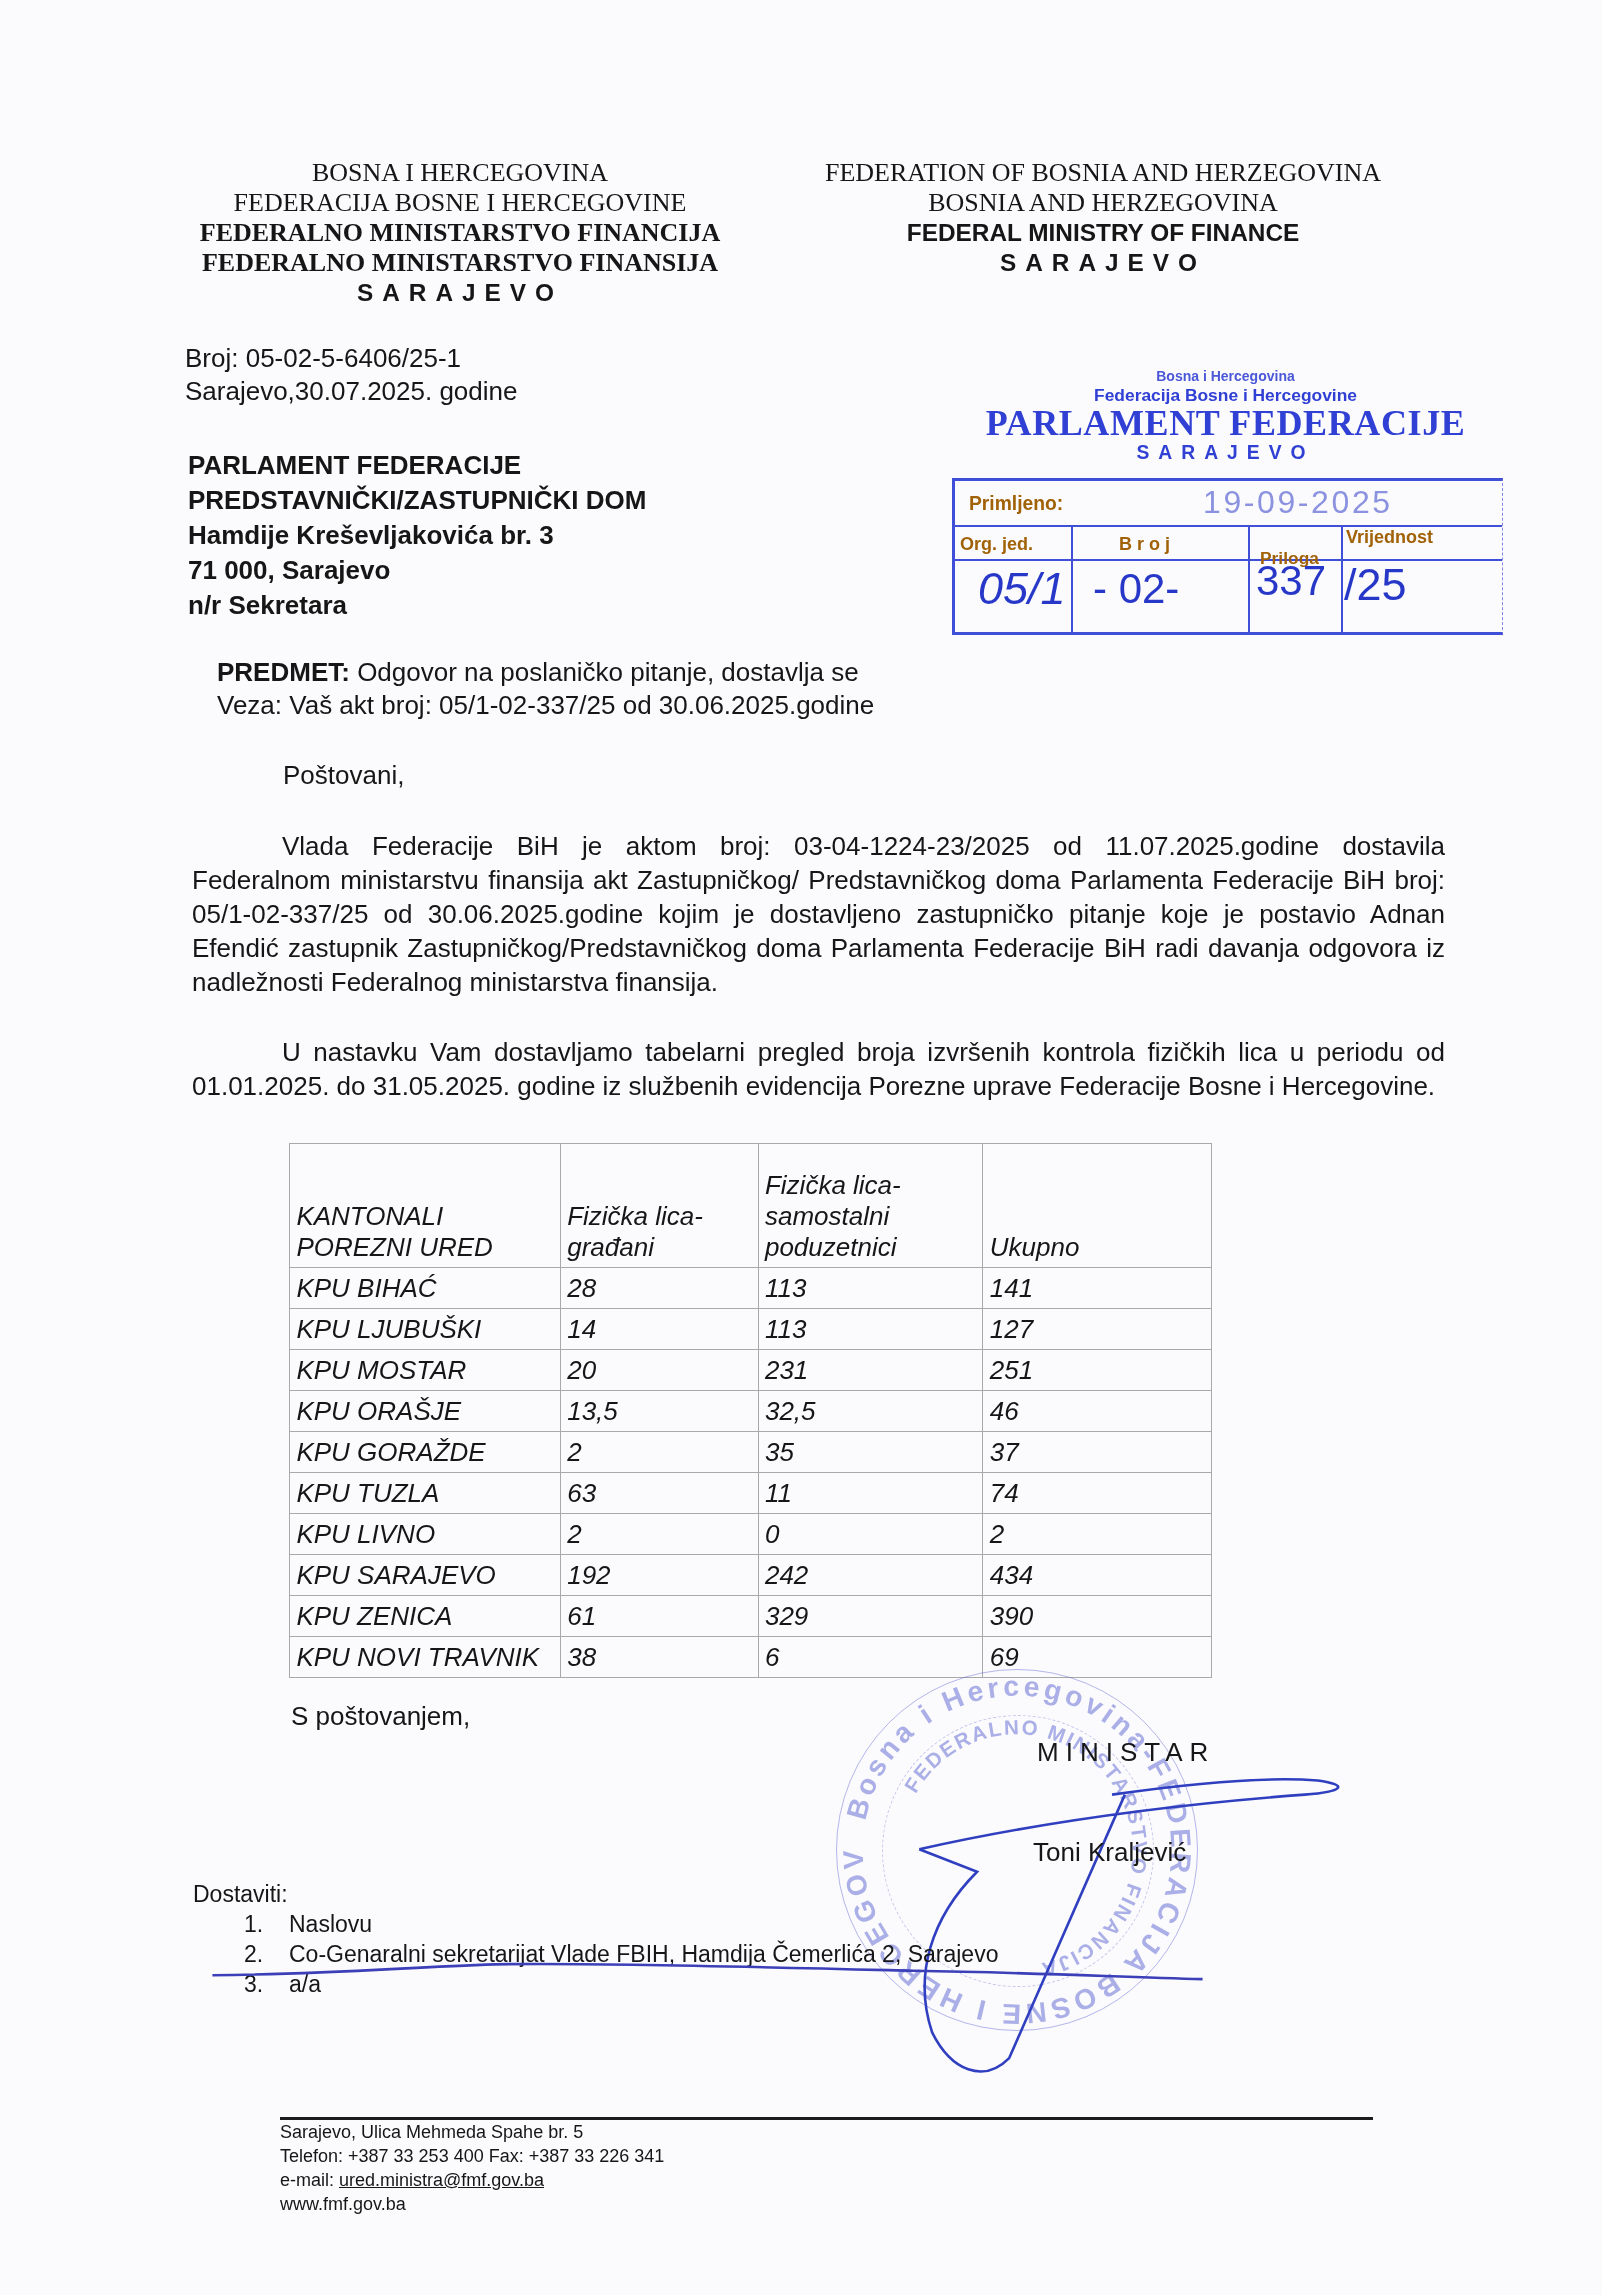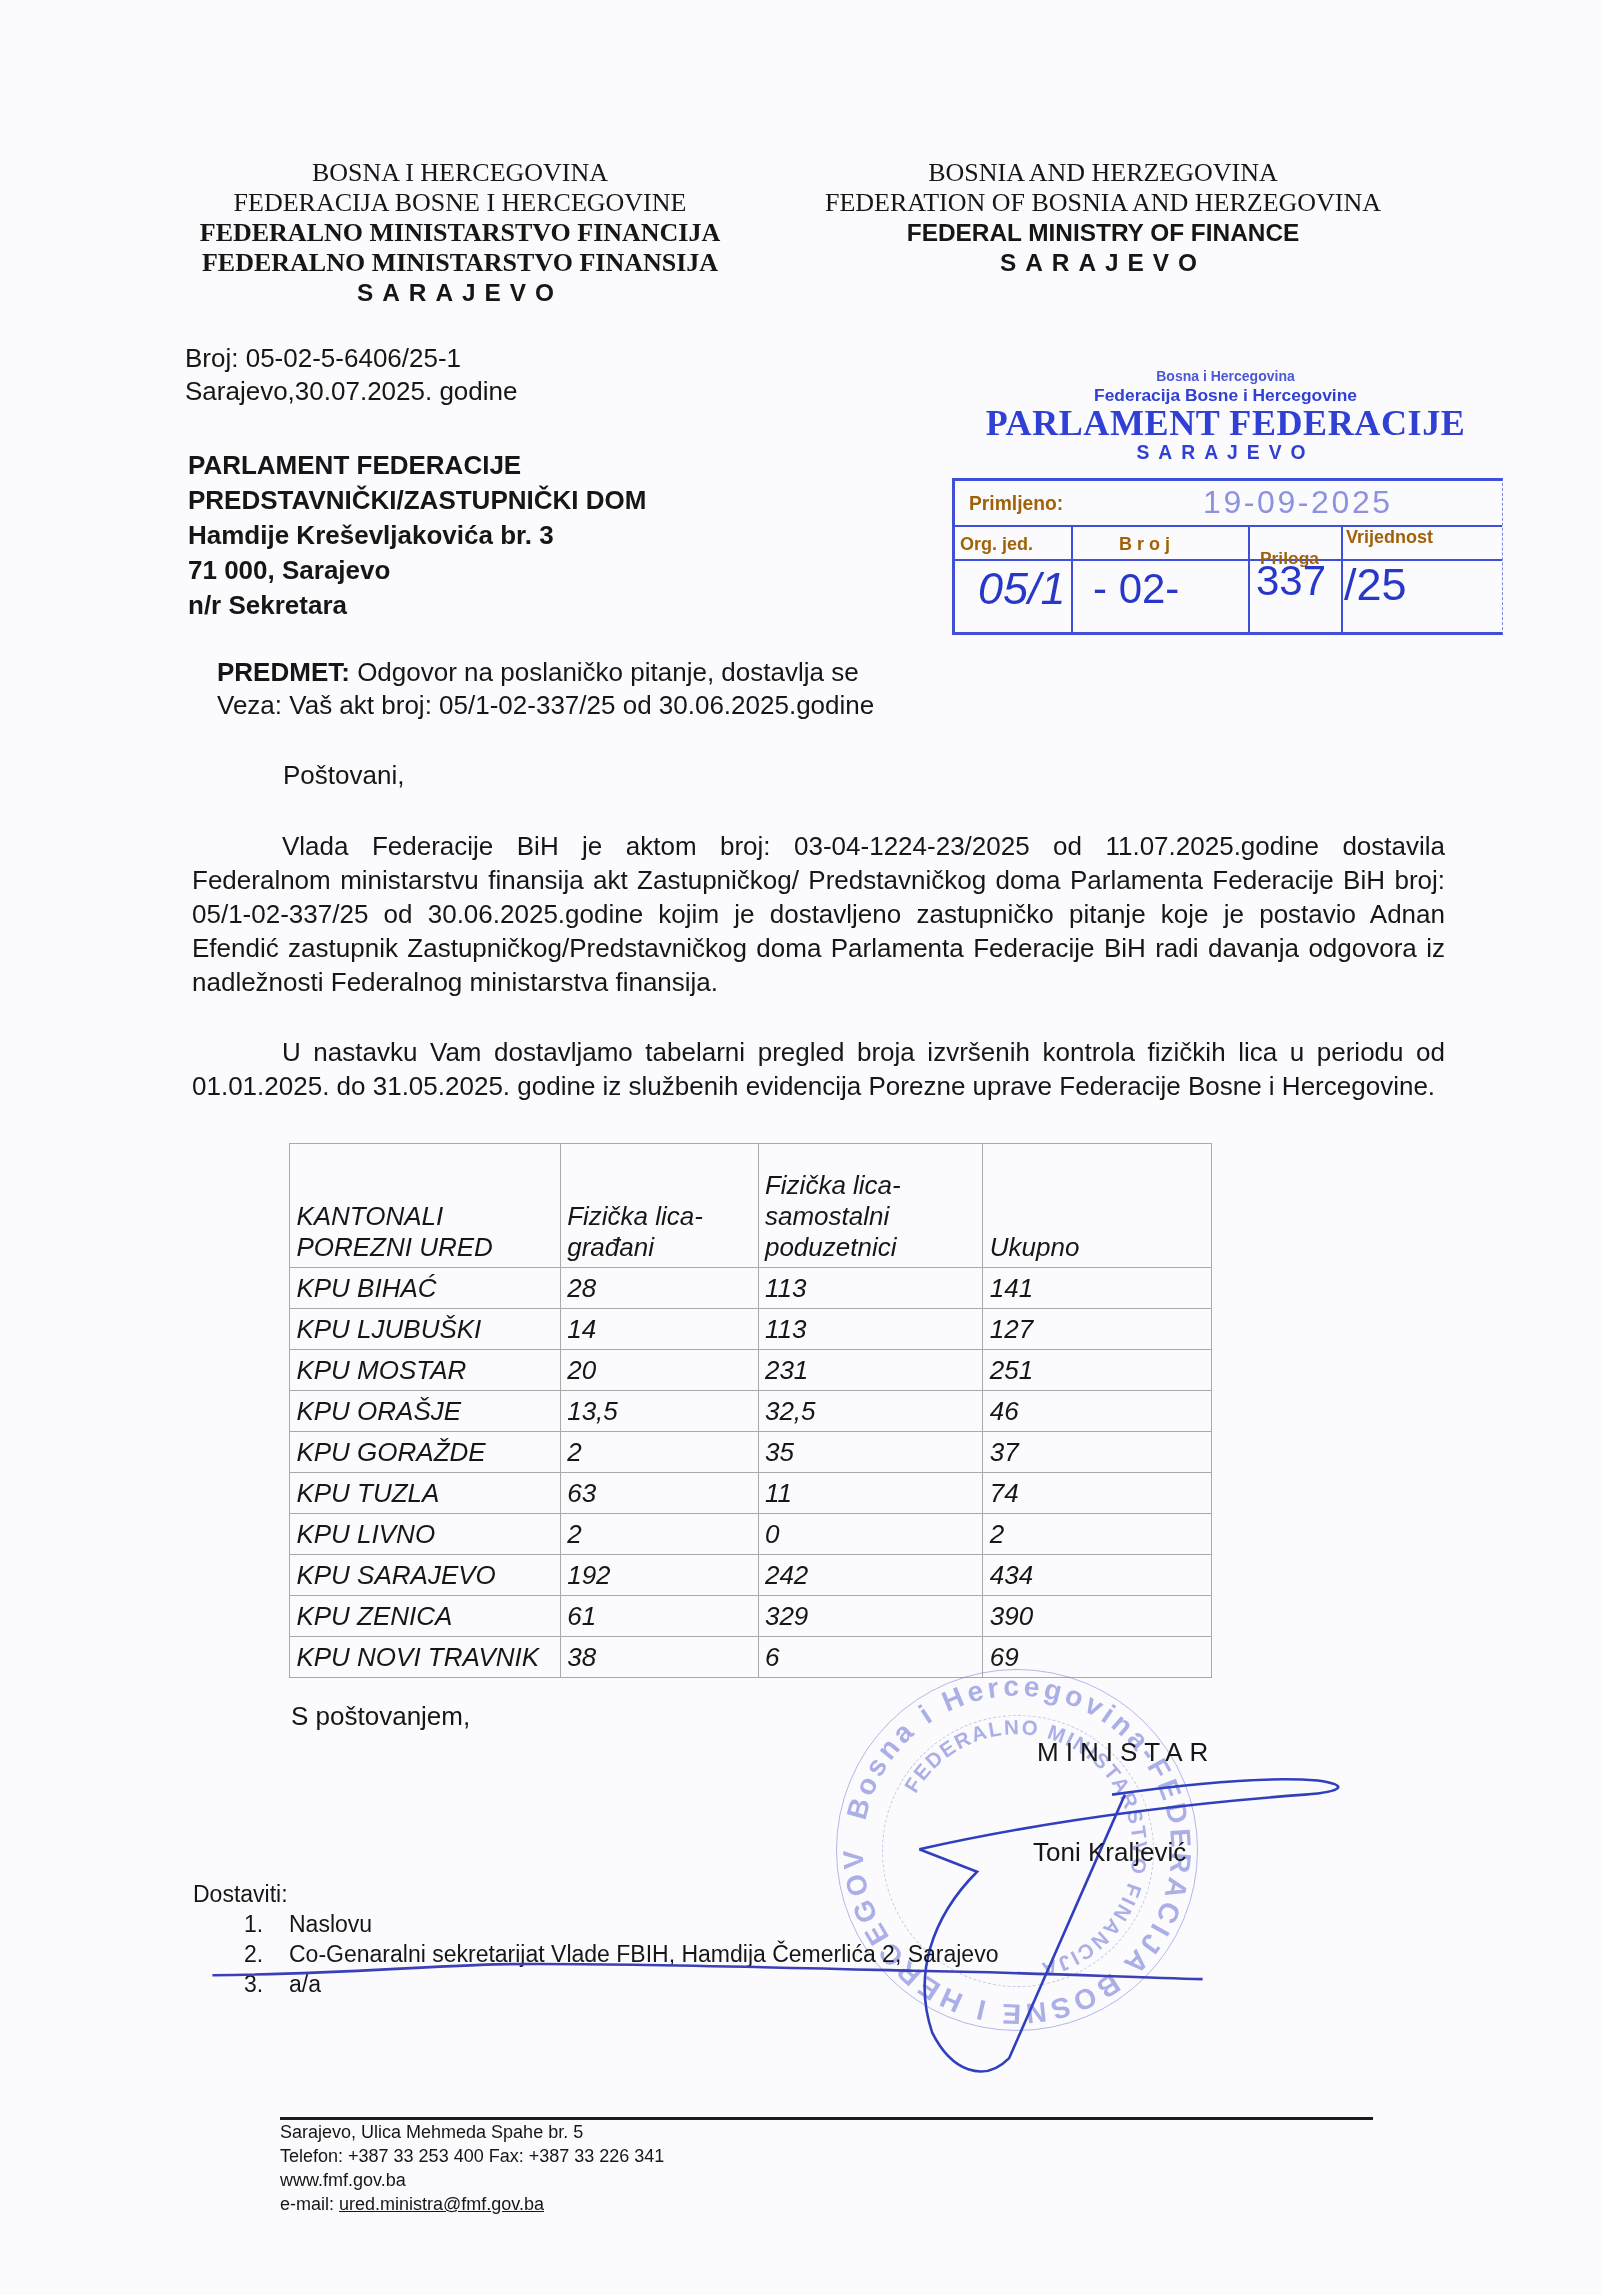--- a/index.html
+++ b/index.html
@@ -81,22 +81,22 @@
 
 <div class="lh lh-left">
   <div class="serif">BOSNA I HERCEGOVINA</div>
   <div class="serif">FEDERACIJA BOSNE I HERCEGOVINE</div>
   <div class="serif-b">FEDERALNO MINISTARSTVO  FINANCIJA</div>
   <div class="serif-b">FEDERALNO MINISTARSTVO  FINANSIJA</div>
   <div class="sans-b spaced">SARAJEVO</div>
 </div>
 
 <div class="lh lh-right">
+  <div class="serif">FEDERATION  OF BOSNIA AND HERZEGOVINA</div>
   <div class="serif">BOSNIA AND HERZEGOVINA</div>
-  <div class="serif">FEDERATION  OF BOSNIA AND HERZEGOVINA</div>
   <div class="sans-b">FEDERAL MINISTRY OF FINANCE</div>
   <div class="sans-b spaced">SARAJEVO</div>
 </div>
 
 <div class="abs t40" style="left:185px; top:342px;">
   <div>Broj: 05-02-5-6406/25-1</div>
   <div>Sarajevo,30.07.2025. godine</div>
 </div>
 
 <div class="abs t40 bold" style="left:188px; top:448px; line-height:35px;">
@@ -282,16 +282,16 @@
   <div style="padding-left:51px;"><span style="display:inline-block; width:45px;">3.</span><span>a/a</span></div>
 </div>
 <svg class="abs" style="left:206px; top:1961px;" width="1003" height="26" viewBox="0 0 1560 40">
   <path d="M 10,22 C 200,20 300,10 450,5 C 600,2 900,10 1100,15 C 1300,18 1420,25 1550,28" fill="none" stroke="#3b3fb8" stroke-width="4"></path>
 </svg>
 
 <div class="footer-line"></div>
 <div class="footer" style="top:2120px;">
   <div>Sarajevo, Ulica Mehmeda Spahe br. 5</div>
   <div>Telefon: +387 33 253 400  Fax: +387 33 226 341</div>
+  <div><span>e-mail: </span><span class="link">ured.ministra@fmf.gov.ba</span></div>
   <div>www.fmf.gov.ba</div>
-  <div><span>e-mail: </span><span class="link">ured.ministra@fmf.gov.ba</span></div>
 </div>
 
 
 </body></html>

